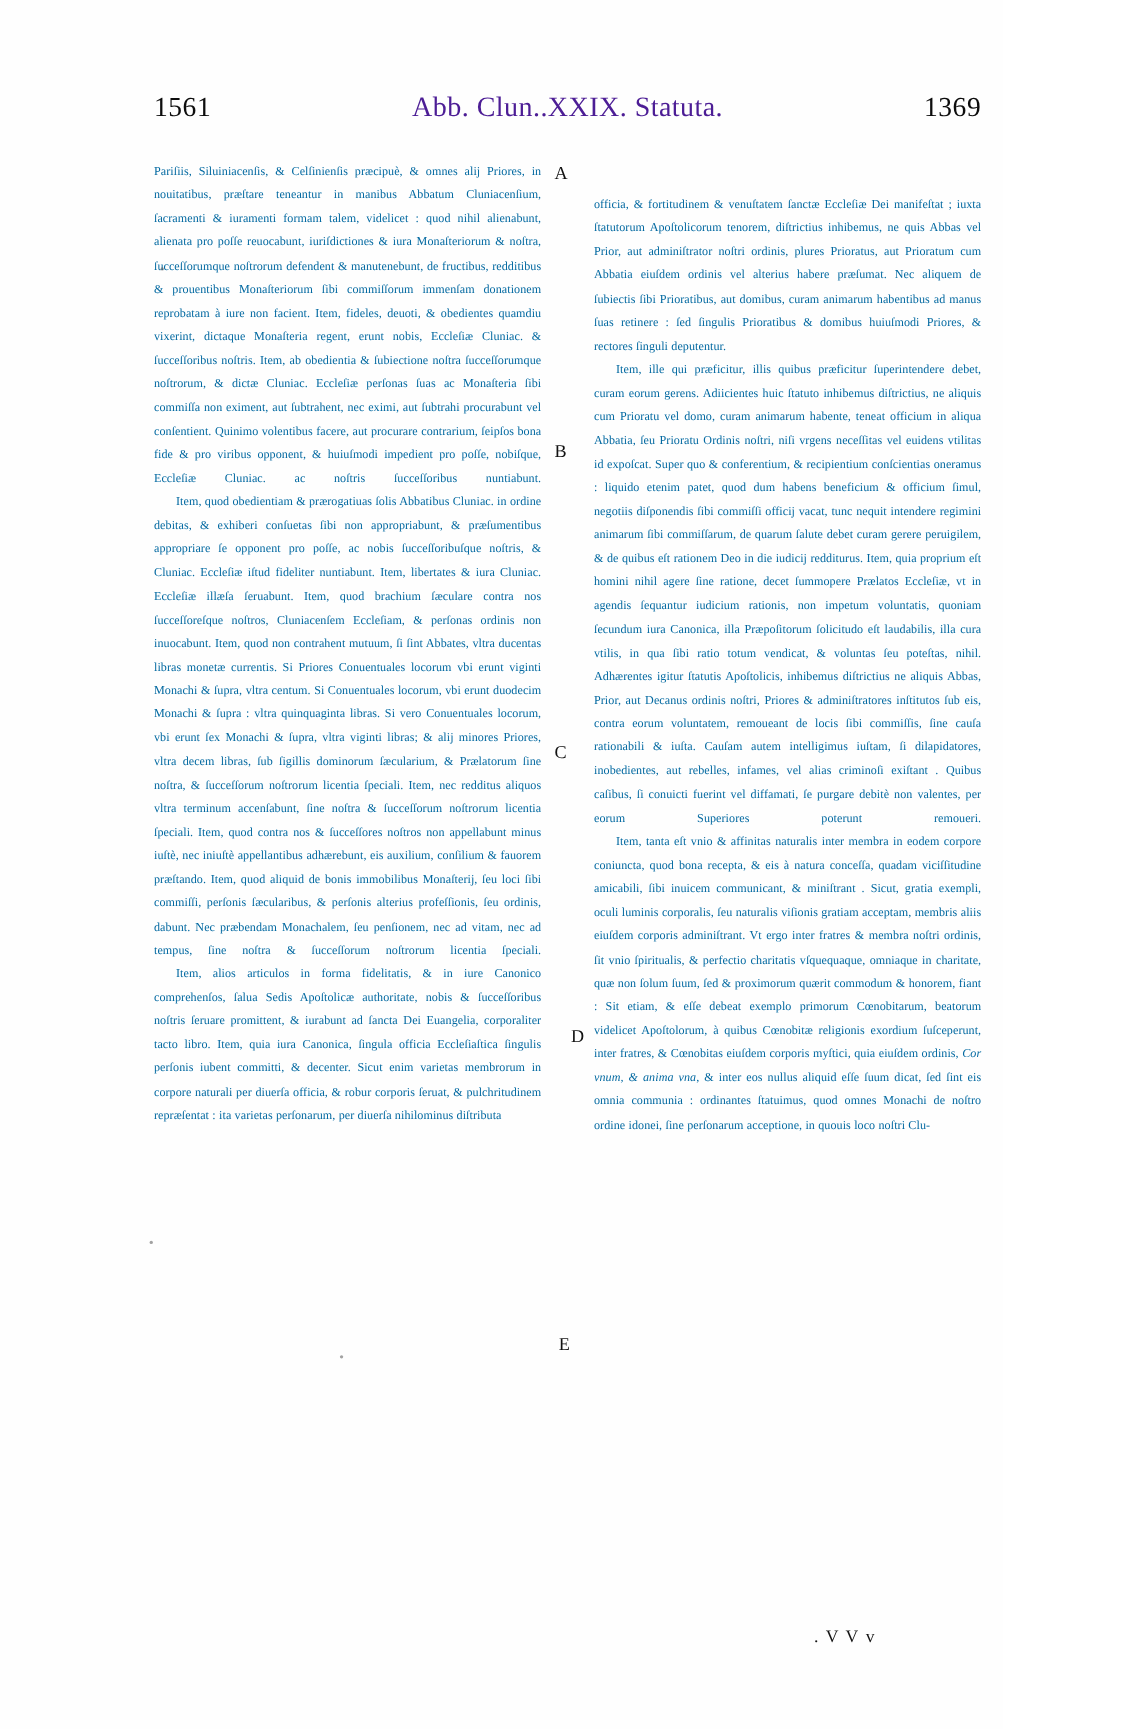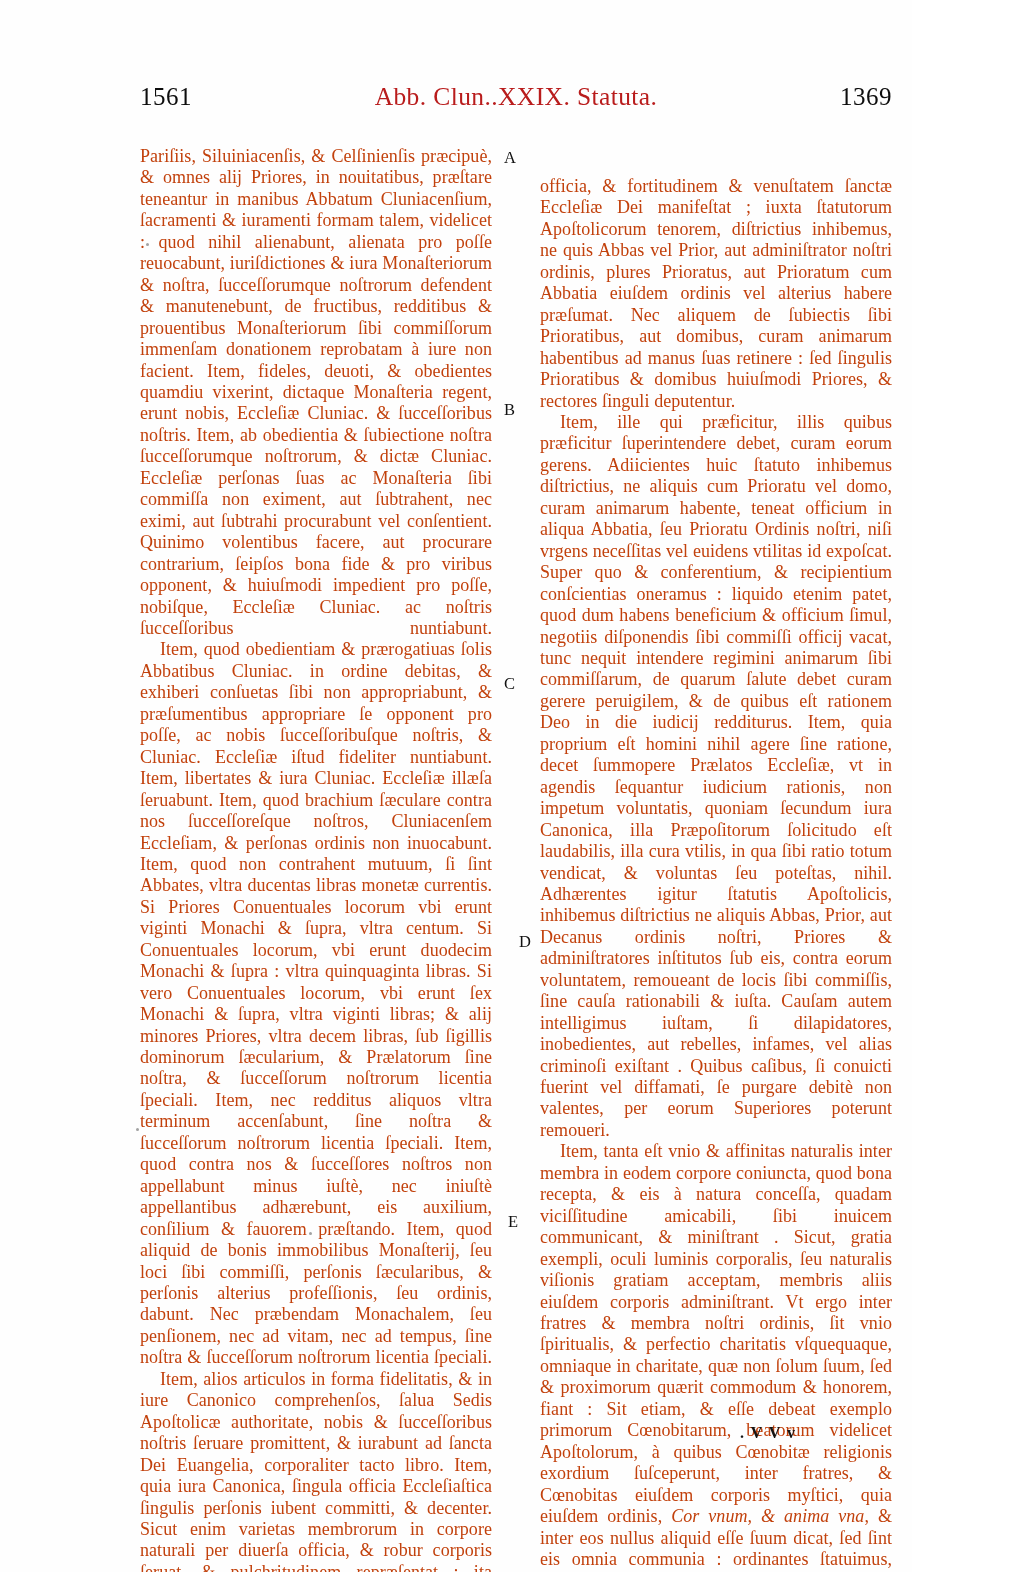--- a/index.html
+++ b/index.html
@@ -37,21 +37,21 @@
   }
   .folio {
     font-size: 25px;
     letter-spacing: 0.5px;
     font-family: "Liberation Serif", "DejaVu Serif", serif;
     color: #0d0d0d;
   }
   .header-title {
     font-size: 25.5px;
     letter-spacing: 0.4px;
-    color: #b91c1c;
+    color: #4c1d95;
     white-space: nowrap;
     margin-left: 40px;
     margin-right: 40px;
   }
 
   
   .columns {
     position: absolute;
     left: 140px;
     top: 146px;
@@ -61,25 +61,25 @@
   .col {
     position: absolute;
     top: 0;
     width: 352px;
   }
   .col-left  { left: 0px; }
   .col-right { left: 400px; margin-top: 30px; }
 
   .col p {
     margin: 0;
-    font-size: 18px;
+    font-size: 11px;
     line-height: 21.45px;
     text-align: justify;
     text-justify: inter-word;
-    color: #c2410c;
+    color: #0369a1;
     letter-spacing: 0.05px;
     word-spacing: 0.2px;
     -webkit-hyphens: none;
     hyphens: none;
   }
   .col p.indent { text-indent: 20px; }
 
   
   .col p { text-align-last: justify; }
   .col p.ragged { text-align-last: left; }
@@ -91,25 +91,24 @@
     position: absolute;
     font-size: 16.5px;
     color: #121212;
     font-family: "Liberation Serif", "DejaVu Serif", serif;
   }
 
   
   .signature {
     position: absolute;
     left: 740px;
-    top: 1424px;
+    top: 1480px;
     font-size: 16px;
     letter-spacing: 1.5px;
     color: #141414;
-    font-weight: bold;
   }
 
   
   .speck {
     position: absolute;
     background: #555;
     border-radius: 50%;
     opacity: 0.55;
   }
 </style>

